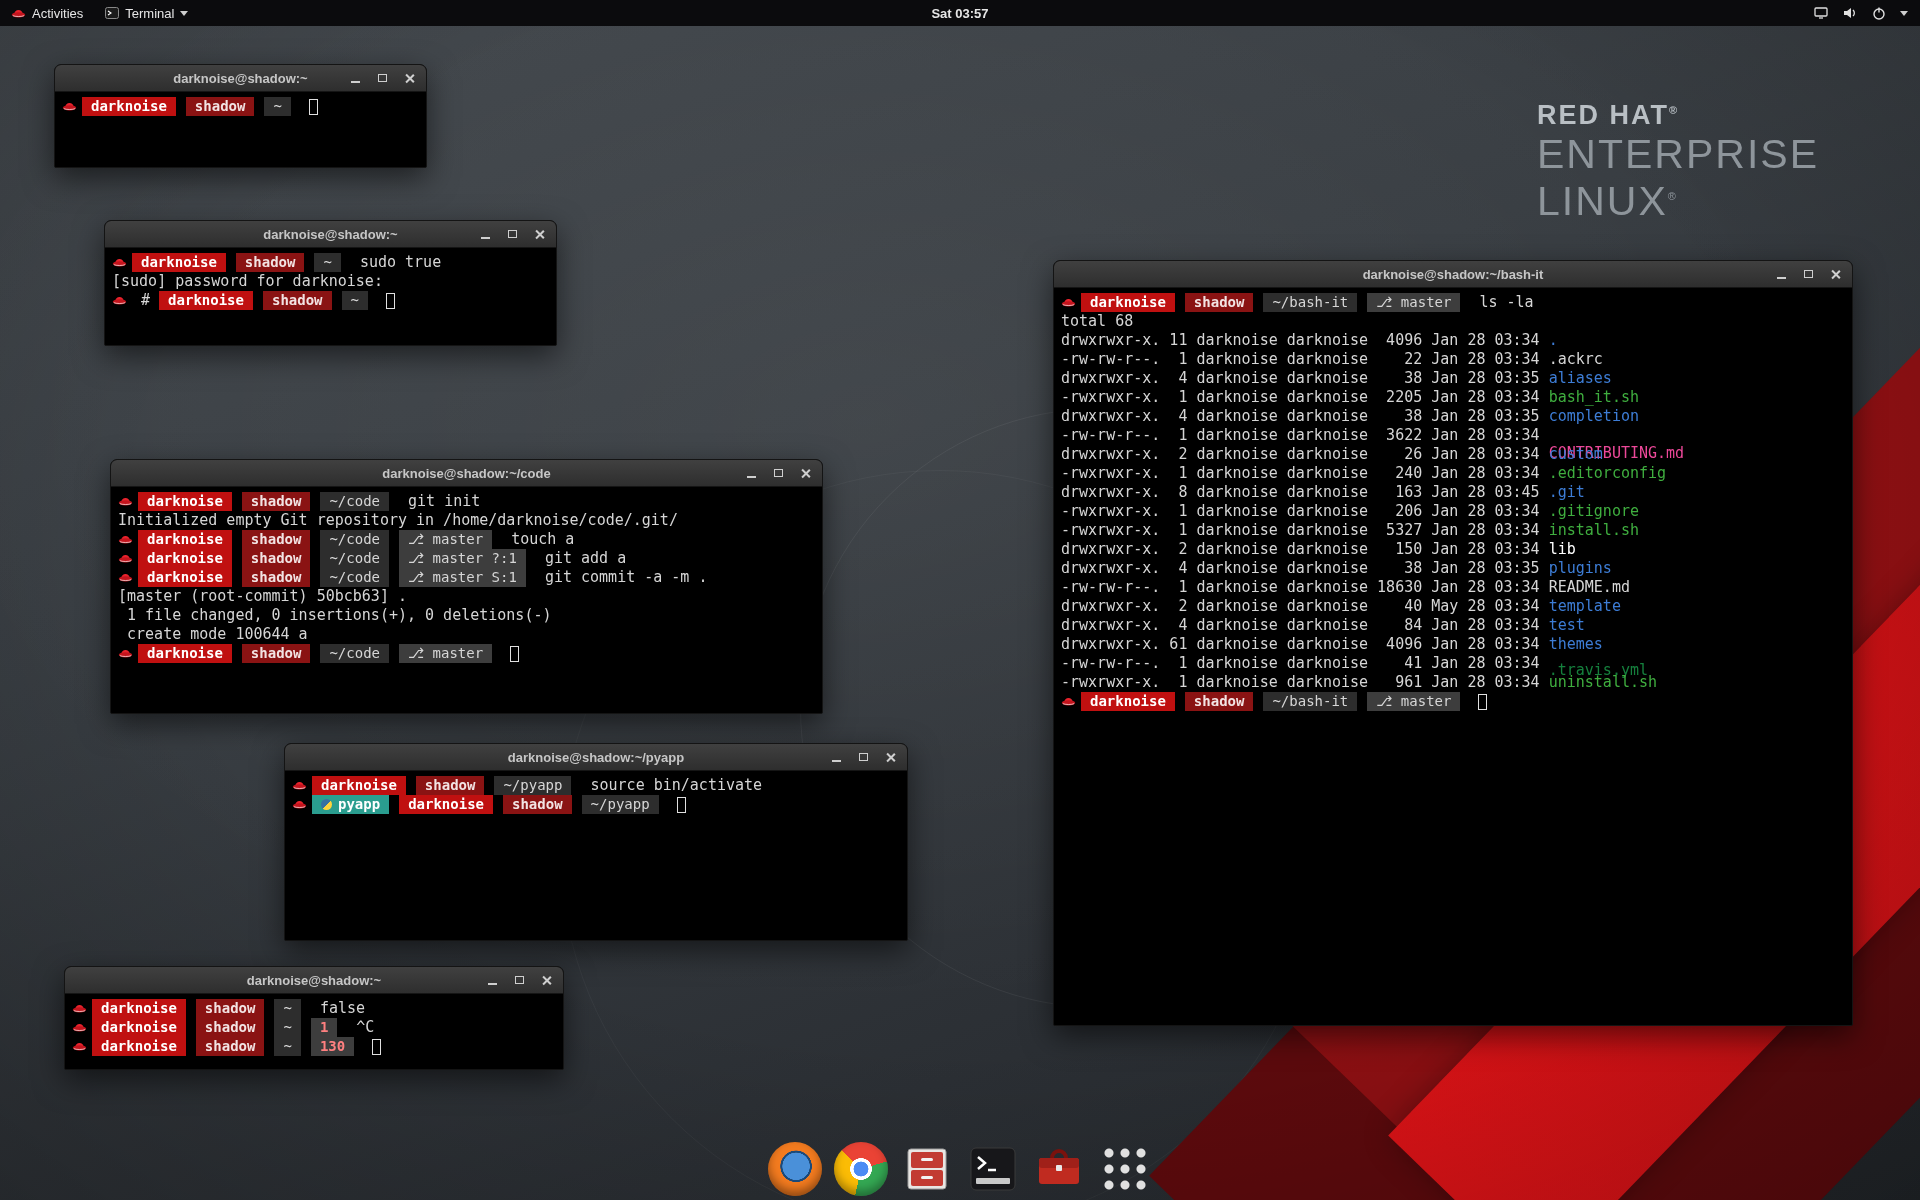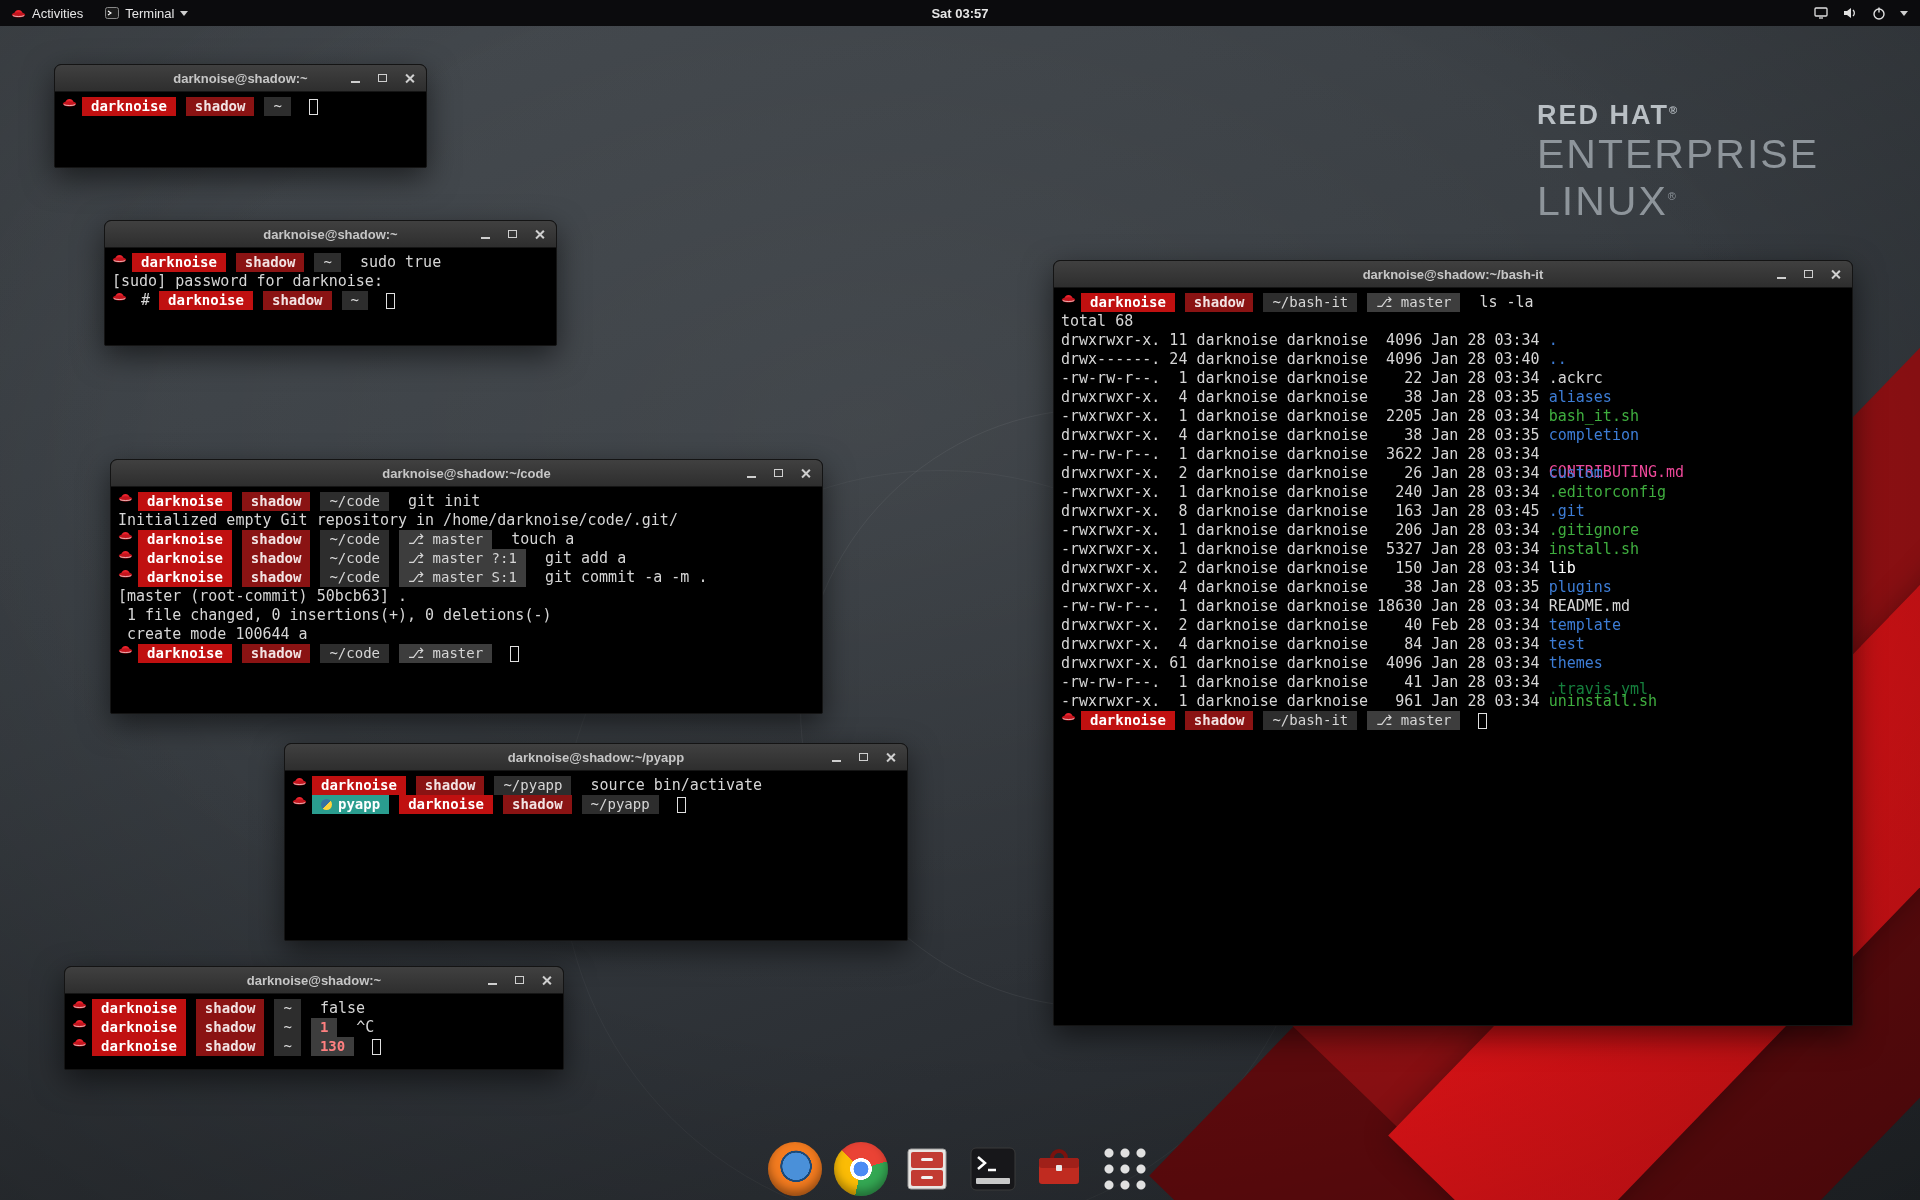--- a/index.html
+++ b/index.html
@@ -52,21 +52,21 @@
   .glyph-min { width:9px; height:2px; background:#cfcfcf; display:block; margin-top:7px; }
   .glyph-max { width:9px; height:8px; border:1.5px solid #cfcfcf; display:block; }
   .glyph-close { position:relative; width:11px; height:11px; display:block; }
   .glyph-close::before, .glyph-close::after { content:''; position:absolute; left:5px; top:0; width:1.7px; height:11px; background:#cfcfcf; }
   .glyph-close::before { transform:rotate(45deg); }
   .glyph-close::after { transform:rotate(-45deg); }
 
   .term-body { position:absolute; left:0; right:0; top:27px; bottom:0; background:#000;
     padding:5px 7px; font:15px/19px "DejaVu Sans Mono", monospace; color:#d6d6d6;
     overflow:hidden; cursor:text; border-radius:0 0 2px 2px; }
-  .term-line { display:flex; align-items:flex-start; height:19px; white-space:pre; }
+  .term-line { display:flex; align-items:center; height:19px; white-space:pre; }
   .pl-seg { display:inline-flex; align-items:center; padding:0 9px; font-size:14px; flex:none; white-space:pre; }
   .hat { display:flex; align-items:center; margin-right:5px; flex:none; }
   .pl-arrow { width:10px; flex:none; position:relative; }
   .pl-arrow i { position:absolute; inset:0; clip-path:polygon(0 0,100% 50%,0 100%); }
   .t-text { flex:none; align-self:center; }
   .cursor { width:9px; height:16px; border:1px solid #e0e0e0; margin-left:8px; flex:none; align-self:center; }
   .py-icon { width:11px; height:11px; border-radius:50%; display:inline-block; margin-right:6px;
     background:linear-gradient(135deg,#3771a1 50%,#ffd43b 50%); }
 
   .w1 { left:54px;  top:64px;  width:373px; height:104px; z-index:3; }
@@ -334,35 +334,34 @@
     </span>
   </div>
   <div class="term-body">
       <div class="term-line"><span class="hat"><svg width="15" height="11" viewBox="0 0 15 11">
             <path d="M3.2 6.2a4.3 4.3 0 0 1 8.6 0" fill="#e8222c"></path>
             <ellipse cx="7.5" cy="6.8" rx="6.6" ry="2.6" fill="#c4141d"></ellipse>
             <path d="M1.8 7.6c2 1.2 9.4 1.2 11.4 0" stroke="#fff" stroke-width="0.8" fill="none" opacity="0.85"></path>
           </svg></span><span class="pl-seg" style="background: rgb(192, 16, 16); color: rgb(255, 255, 255); font-weight: 700;">darknoise</span><span class="pl-arrow" style="background: rgb(138, 19, 19);"><i style="background: rgb(192, 16, 16);"></i></span><span class="pl-seg" style="background: rgb(138, 19, 19); color: rgb(242, 227, 227); font-weight: 700;">shadow</span><span class="pl-arrow" style="background: rgb(45, 45, 45);"><i style="background: rgb(138, 19, 19);"></i></span><span class="pl-seg" style="background: rgb(45, 45, 45); color: rgb(214, 214, 214); font-weight: 400;">~/bash-it</span><span class="pl-arrow" style="background: rgb(61, 61, 61);"><i style="background: rgb(45, 45, 45);"></i></span><span class="pl-seg" style="background: rgb(61, 61, 61); color: rgb(214, 214, 214); font-weight: 400;">⎇ master</span><span class="pl-arrow" style="background: transparent;"><i style="background: rgb(61, 61, 61);"></i></span><span class="t-text"> ls -la</span></div>
       <div class="term-line"><span class="t-text">total 68</span></div>
       <div class="term-line"><span class="t-text">drwxrwxr-x. 11 darknoise darknoise  4096 Jan 28 03:34 </span><span class="t-text" style="color: rgb(61, 125, 214);">.</span></div>
-      <div class="term-line"><span class="t-text">drwx------. 24 darknoise darknoise  4096 Jan 28 03:40 </span><span class="t-text" style="color: rgb(61, 125, 214);">..</span></div>
       <div class="term-line"><span class="t-text">-rw-rw-r--.  1 darknoise darknoise    22 Jan 28 03:34 </span><span class="t-text" style="color: rgb(214, 214, 214);">.ackrc</span></div>
       <div class="term-line"><span class="t-text">drwxrwxr-x.  4 darknoise darknoise    38 Jan 28 03:35 </span><span class="t-text" style="color: rgb(61, 125, 214);">aliases</span></div>
       <div class="term-line"><span class="t-text">-rwxrwxr-x.  1 darknoise darknoise  2205 Jan 28 03:34 </span><span class="t-text" style="color: rgb(63, 174, 63);">bash_it.sh</span></div>
       <div class="term-line"><span class="t-text">drwxrwxr-x.  4 darknoise darknoise    38 Jan 28 03:35 </span><span class="t-text" style="color: rgb(61, 125, 214);">completion</span></div>
       <div class="term-line"><span class="t-text">-rw-rw-r--.  1 darknoise darknoise  3622 Jan 28 03:34 </span><span class="t-text" style="color: #ec4899; margin-top: 36px;">CONTRIBUTING.md</span></div>
       <div class="term-line"><span class="t-text">drwxrwxr-x.  2 darknoise darknoise    26 Jan 28 03:34 </span><span class="t-text" style="color: rgb(61, 125, 214);">custom</span></div>
       <div class="term-line"><span class="t-text">-rwxrwxr-x.  1 darknoise darknoise   240 Jan 28 03:34 </span><span class="t-text" style="color: rgb(63, 174, 63);">.editorconfig</span></div>
       <div class="term-line"><span class="t-text">drwxrwxr-x.  8 darknoise darknoise   163 Jan 28 03:45 </span><span class="t-text" style="color: rgb(61, 125, 214);">.git</span></div>
       <div class="term-line"><span class="t-text">-rwxrwxr-x.  1 darknoise darknoise   206 Jan 28 03:34 </span><span class="t-text" style="color: rgb(63, 174, 63);">.gitignore</span></div>
       <div class="term-line"><span class="t-text">-rwxrwxr-x.  1 darknoise darknoise  5327 Jan 28 03:34 </span><span class="t-text" style="color: rgb(63, 174, 63);">install.sh</span></div>
       <div class="term-line"><span class="t-text">drwxrwxr-x.  2 darknoise darknoise   150 Jan 28 03:34 </span><span class="t-text" style="color: #ffffff;">lib</span></div>
       <div class="term-line"><span class="t-text">drwxrwxr-x.  4 darknoise darknoise    38 Jan 28 03:35 </span><span class="t-text" style="color: rgb(61, 125, 214);">plugins</span></div>
       <div class="term-line"><span class="t-text">-rw-rw-r--.  1 darknoise darknoise 18630 Jan 28 03:34 </span><span class="t-text" style="color: rgb(214, 214, 214);">README.md</span></div>
-      <div class="term-line"><span class="t-text">drwxrwxr-x.  2 darknoise darknoise    40 Feb 28 03:34 </span><span class="t-text" style="color: rgb(61, 125, 214);">template</span></div>
+      <div class="term-line"><span class="t-text">drwxrwxr-x.  2 darknoise darknoise    40 May 28 03:34 </span><span class="t-text" style="color: rgb(61, 125, 214);">template</span></div>
       <div class="term-line"><span class="t-text">drwxrwxr-x.  4 darknoise darknoise    84 Jan 28 03:34 </span><span class="t-text" style="color: rgb(61, 125, 214);">test</span></div>
       <div class="term-line"><span class="t-text">drwxrwxr-x. 61 darknoise darknoise  4096 Jan 28 03:34 </span><span class="t-text" style="color: rgb(61, 125, 214);">themes</span></div>
       <div class="term-line"><span class="t-text">-rw-rw-r--.  1 darknoise darknoise    41 Jan 28 03:34 </span><span class="t-text" style="color: #15803d; margin-top: 13px;">.travis.yml</span></div>
       <div class="term-line"><span class="t-text">-rwxrwxr-x.  1 darknoise darknoise   961 Jan 28 03:34 </span><span class="t-text" style="color: rgb(63, 174, 63);">uninstall.sh</span></div>
       <div class="term-line"><span class="hat"><svg width="15" height="11" viewBox="0 0 15 11">
             <path d="M3.2 6.2a4.3 4.3 0 0 1 8.6 0" fill="#e8222c"></path>
             <ellipse cx="7.5" cy="6.8" rx="6.6" ry="2.6" fill="#c4141d"></ellipse>
             <path d="M1.8 7.6c2 1.2 9.4 1.2 11.4 0" stroke="#fff" stroke-width="0.8" fill="none" opacity="0.85"></path>
           </svg></span><span class="pl-seg" style="background: rgb(192, 16, 16); color: rgb(255, 255, 255); font-weight: 700;">darknoise</span><span class="pl-arrow" style="background: rgb(138, 19, 19);"><i style="background: rgb(192, 16, 16);"></i></span><span class="pl-seg" style="background: rgb(138, 19, 19); color: rgb(242, 227, 227); font-weight: 700;">shadow</span><span class="pl-arrow" style="background: rgb(45, 45, 45);"><i style="background: rgb(138, 19, 19);"></i></span><span class="pl-seg" style="background: rgb(45, 45, 45); color: rgb(214, 214, 214); font-weight: 400;">~/bash-it</span><span class="pl-arrow" style="background: rgb(61, 61, 61);"><i style="background: rgb(45, 45, 45);"></i></span><span class="pl-seg" style="background: rgb(61, 61, 61); color: rgb(214, 214, 214); font-weight: 400;">⎇ master</span><span class="pl-arrow" style="background: transparent;"><i style="background: rgb(61, 61, 61);"></i></span><span class="cursor"></span></div>
     </div>

